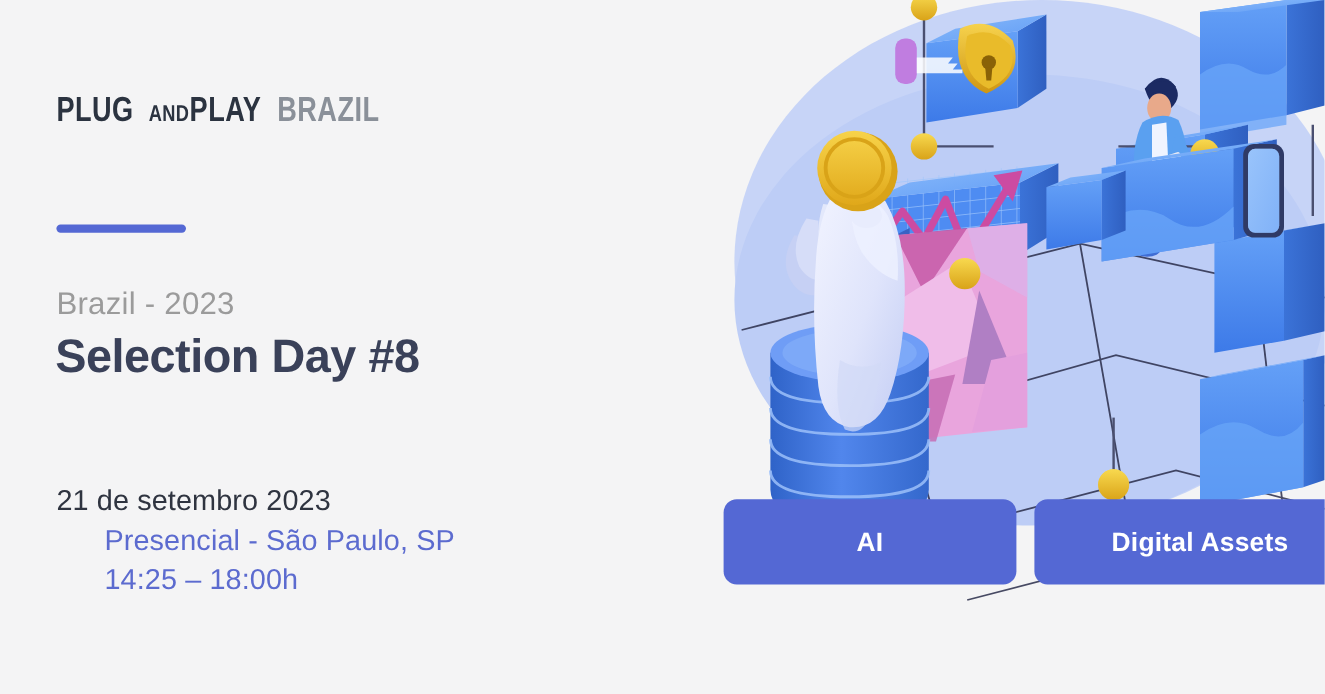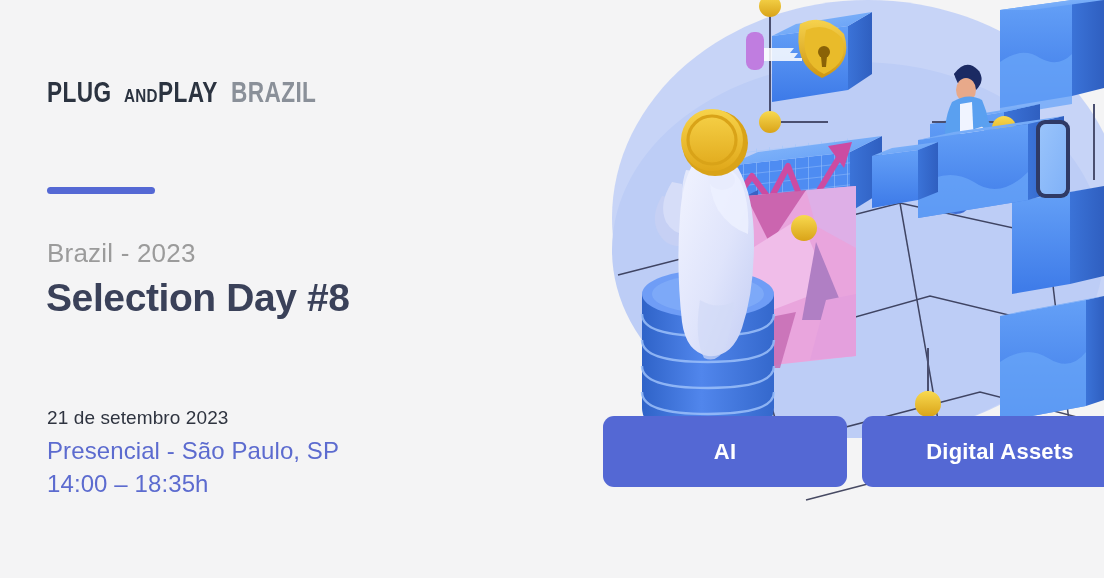--- a/index.html
+++ b/index.html
@@ -103,30 +103,31 @@
   }
 
   .details {
     position: absolute;
     left: 47px;
     top: 401px;
     line-height: 33px;
     white-space: nowrap;
   }
   .detail-date {
-    font-size: 19px;
+    font-size: 24px;
     font-weight: 400;
     color: #2f3440;
     letter-spacing: 0.1px;
   }
   .detail-place, .detail-time {
     font-size: 24px;
     font-weight: 400;
     color: #5c6bcf;
     letter-spacing: 0.1px;
+    margin-left: 40px;
   }
 
   
   .illustration {
     position: absolute;
     right: 0; top: 0;
     width: 504px;
     height: 520px;
     z-index: 1;
   }
@@ -387,21 +388,21 @@
 
     <div class="accent-bar"></div>
 
     <div class="eyebrow">Brazil - 2023</div>
 
     <div class="headline">Selection Day #8</div>
 
     <div class="details">
       <div class="detail-date">21 de setembro 2023</div>
       <div class="detail-place">Presencial - São Paulo, SP</div>
-      <div class="detail-time">14:00 – 18:35h</div>
+      <div class="detail-time">14:25 – 18:00h</div>
     </div>
   </div>
 
   <div class="tags">
     <button class="tag-btn tag-ai">AI</button>
     <button class="tag-btn tag-da">Digital Assets</button>
   </div>
 
 </div>
 

